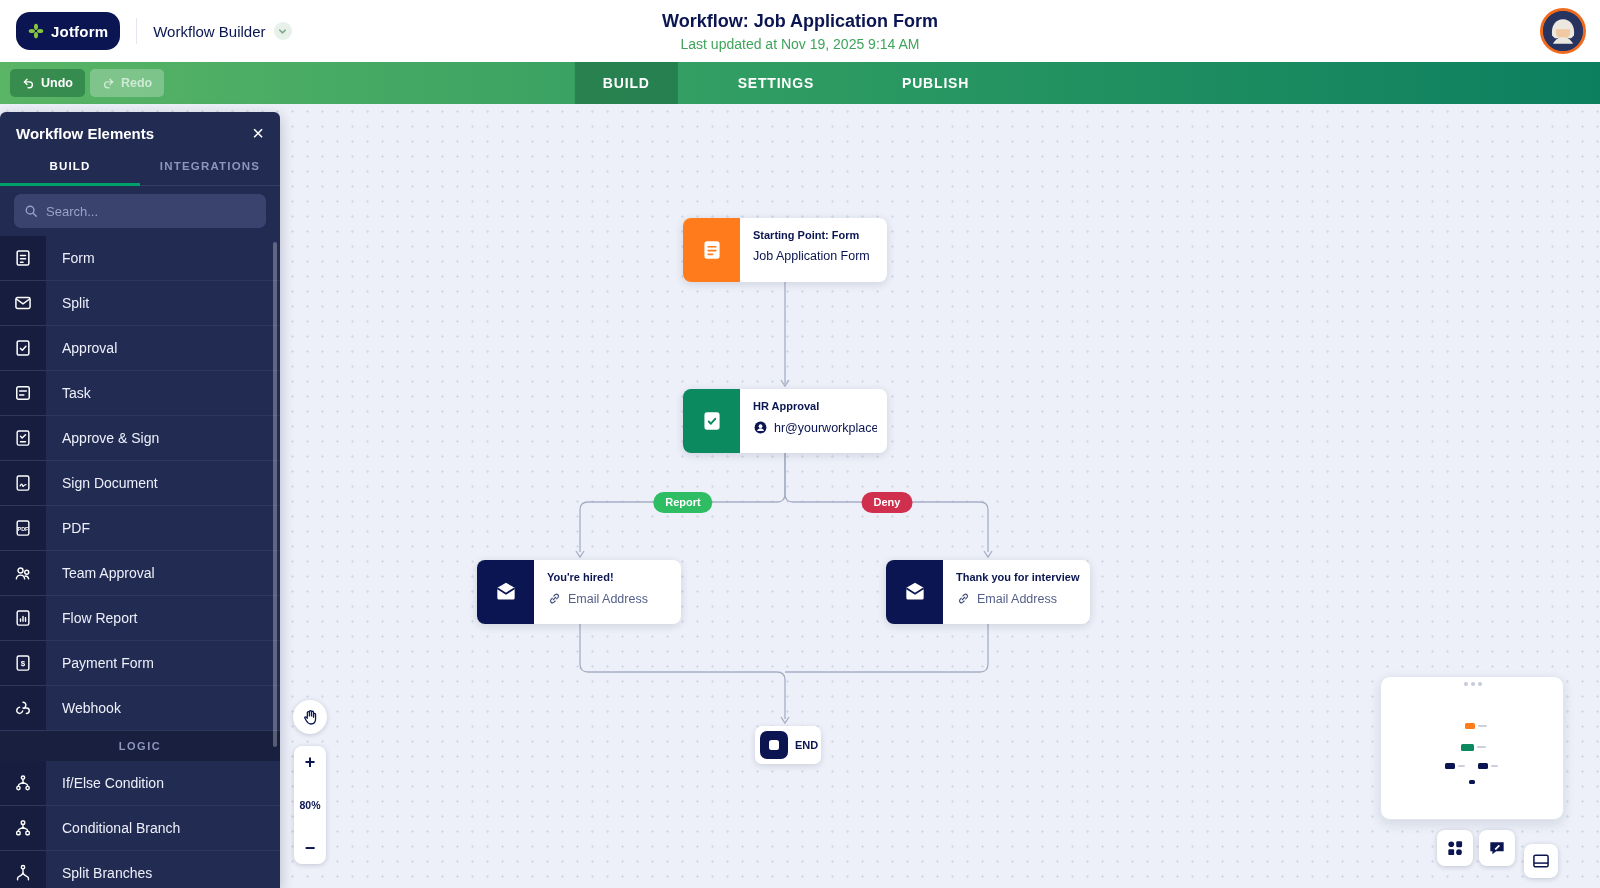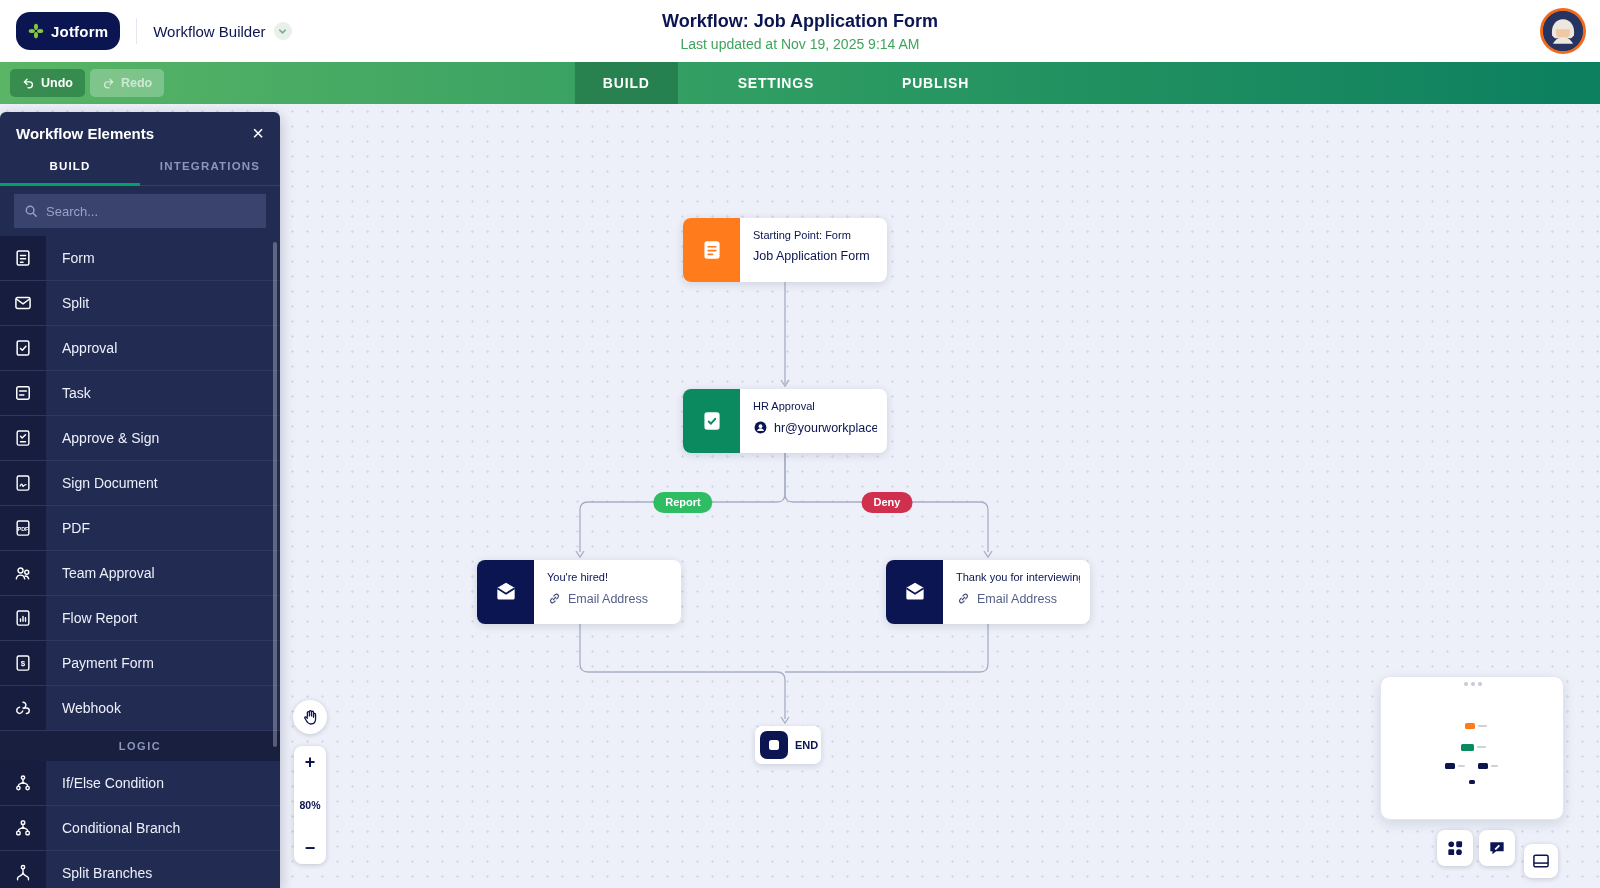--- a/index.html
+++ b/index.html
@@ -40,21 +40,21 @@
     background-size:15px 15px; }
   .connectors { position:absolute; top:0; left:0; width:1600px; height:784px; pointer-events:none; }
 
   .node { position:absolute; width:204px; height:64px; background:#fff; border-radius:8px; box-shadow:0 2px 8px rgba(20,30,70,.14); display:flex; cursor:pointer; }
   .node-icon { width:57px; border-radius:8px 0 0 8px; flex:none; display:flex; align-items:center; justify-content:center; color:#fff; }
   .node-icon svg { width:26px; height:26px; }
   .node-icon.orange { background:#ff7b1c; }
   .node-icon.green  { background:#0a8a5e; }
   .node-icon.navy   { background:#0a1551; }
   .node-body { flex:1; padding:11px 10px 0 13px; overflow:hidden; }
-  .node-title { color:#0a1551; font-size:11px; font-weight:normal; white-space:nowrap; overflow:hidden; }
+  .node-title { color:#0a1551; font-size:11px; font-weight:bold; white-space:nowrap; overflow:hidden; }
   .node-sub { color:#0a1551; font-size:12.5px; margin-top:8px; white-space:nowrap; overflow:hidden; display:flex; align-items:center; gap:6px; }
   .node-sub.muted span { color:#56608a; }
   .mini-icon { width:15px; height:15px; flex:none; display:inline-flex; }
   .mini-icon svg { width:15px; height:15px; }
 
   .branch-pill { position:absolute; transform:translateX(-50%); height:21px; line-height:21px; padding:0 12px; border-radius:11px; color:#fff; font-size:11px; font-weight:bold; cursor:pointer; }
   .pill-approve { background:#2ebd62; }
   .pill-deny { background:#d02f4d; }
 
   .end-node { position:absolute; left:755px; top:622px; width:66px; height:38px; background:#fff; border-radius:7px; box-shadow:0 2px 6px rgba(20,30,70,.14); display:flex; align-items:center; padding:5px; gap:7px; cursor:pointer; }
@@ -81,21 +81,21 @@
   
   .panel { position:absolute; left:0; top:112px; width:280px; height:776px; background:#222b52; z-index:40; border-radius:6px 6px 0 0; overflow:hidden; box-shadow:0 4px 14px rgba(10,20,60,.25); }
   .panel-header { height:36px; display:flex; align-items:center; justify-content:space-between; padding:6px 16px 0 16px; }
   .panel-title { color:#fff; font-size:15px; font-weight:bold; }
   .panel-close { color:#fff; font-size:20px; line-height:1; cursor:pointer; background:none; border:none; }
   .panel-tabs { height:38px; display:flex; border-bottom:1px solid rgba(255,255,255,.09); }
   .panel-tab { flex:1; text-align:center; line-height:37px; font-size:11.5px; font-weight:bold; letter-spacing:1.2px; color:#8d96bd; cursor:pointer; position:relative; }
   .panel-tab.active { color:#fff; }
   .panel-tab.active::after { content:""; position:absolute; left:0; right:0; bottom:-1px; height:3px; background:#00a06a; }
   .search-wrap { padding:8px 14px; }
-  .search-box { height:34px; background:#3a426e; border-radius:0; display:flex; align-items:center; padding:8px 10px; gap:8px; }
+  .search-box { height:34px; background:#3a426e; border-radius:7px; display:flex; align-items:center; padding:8px 10px; gap:8px; }
   .search-box svg { width:14px; height:14px; flex:none; }
   .search-box input { flex:1; background:transparent; border:none; outline:none; color:#e6eaf8; font-size:13px; }
   .search-box input::placeholder { color:#99a2c6; }
   .panel-list { position:relative; }
   .el-row { display:flex; align-items:stretch; height:45px; border-bottom:1px solid rgba(255,255,255,.06); cursor:grab; }
   .el-icon { width:46px; background:rgba(9,14,38,.45); display:flex; align-items:center; justify-content:center; color:#fff; flex:none; }
   .el-icon svg { width:20px; height:20px; }
   .el-label { display:flex; align-items:center; padding-left:16px; color:#edf0fa; font-size:14px; }
   .el-section { height:30px; background:rgba(6,10,30,.35); color:#8d96bd; font-size:11px; font-weight:bold; letter-spacing:1.5px; display:flex; align-items:center; justify-content:center; }
   .panel-scrollbar { position:absolute; right:3px; top:130px; width:4px; height:505px; border-radius:2px; background:rgba(255,255,255,.28); }

